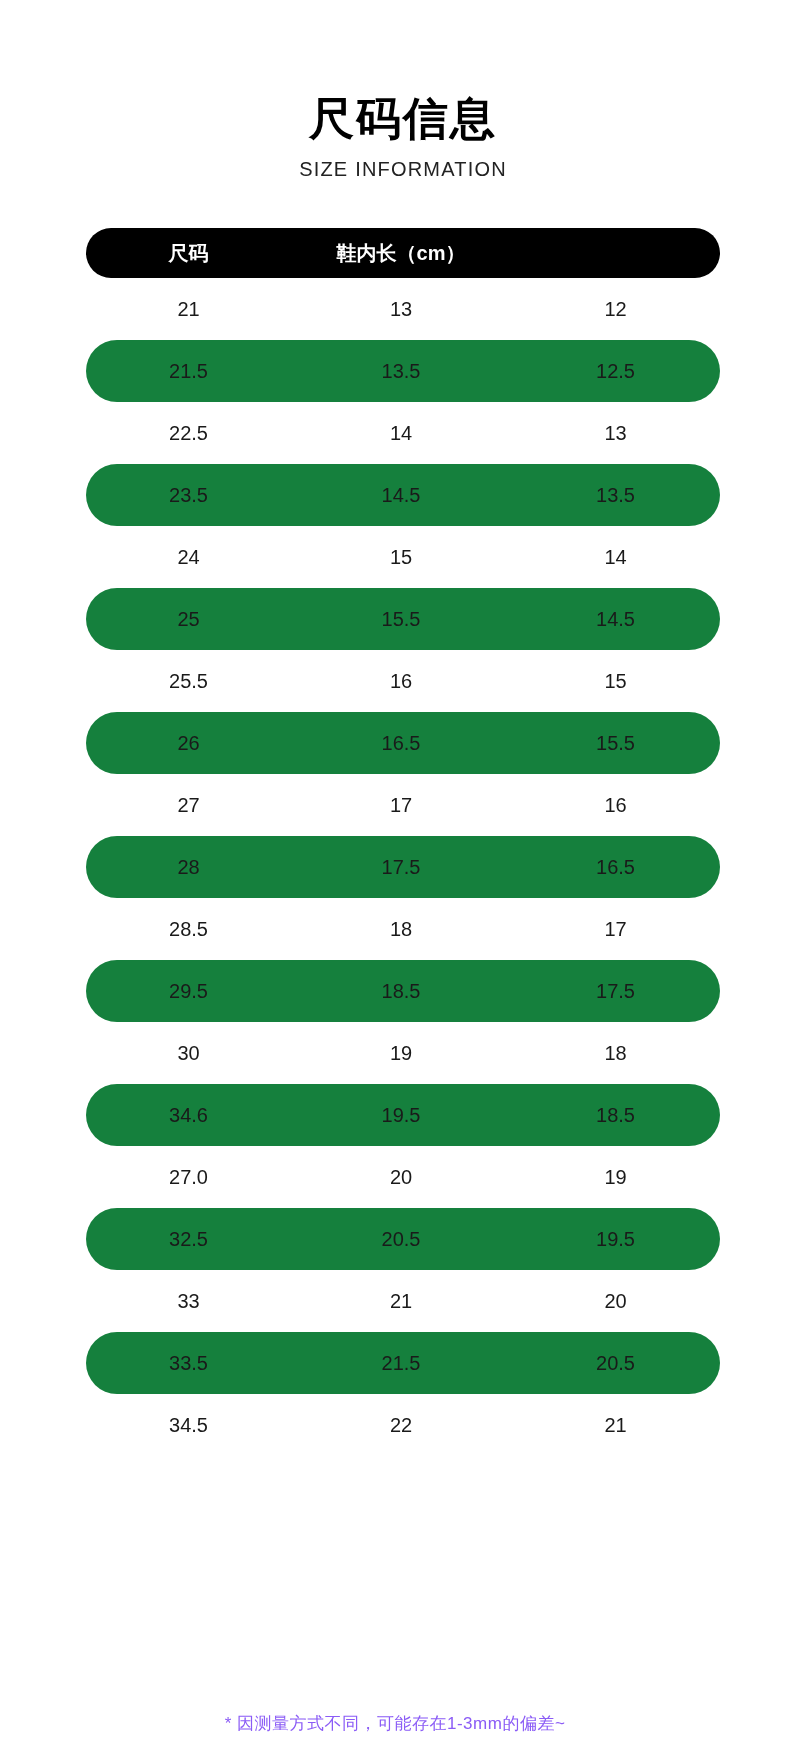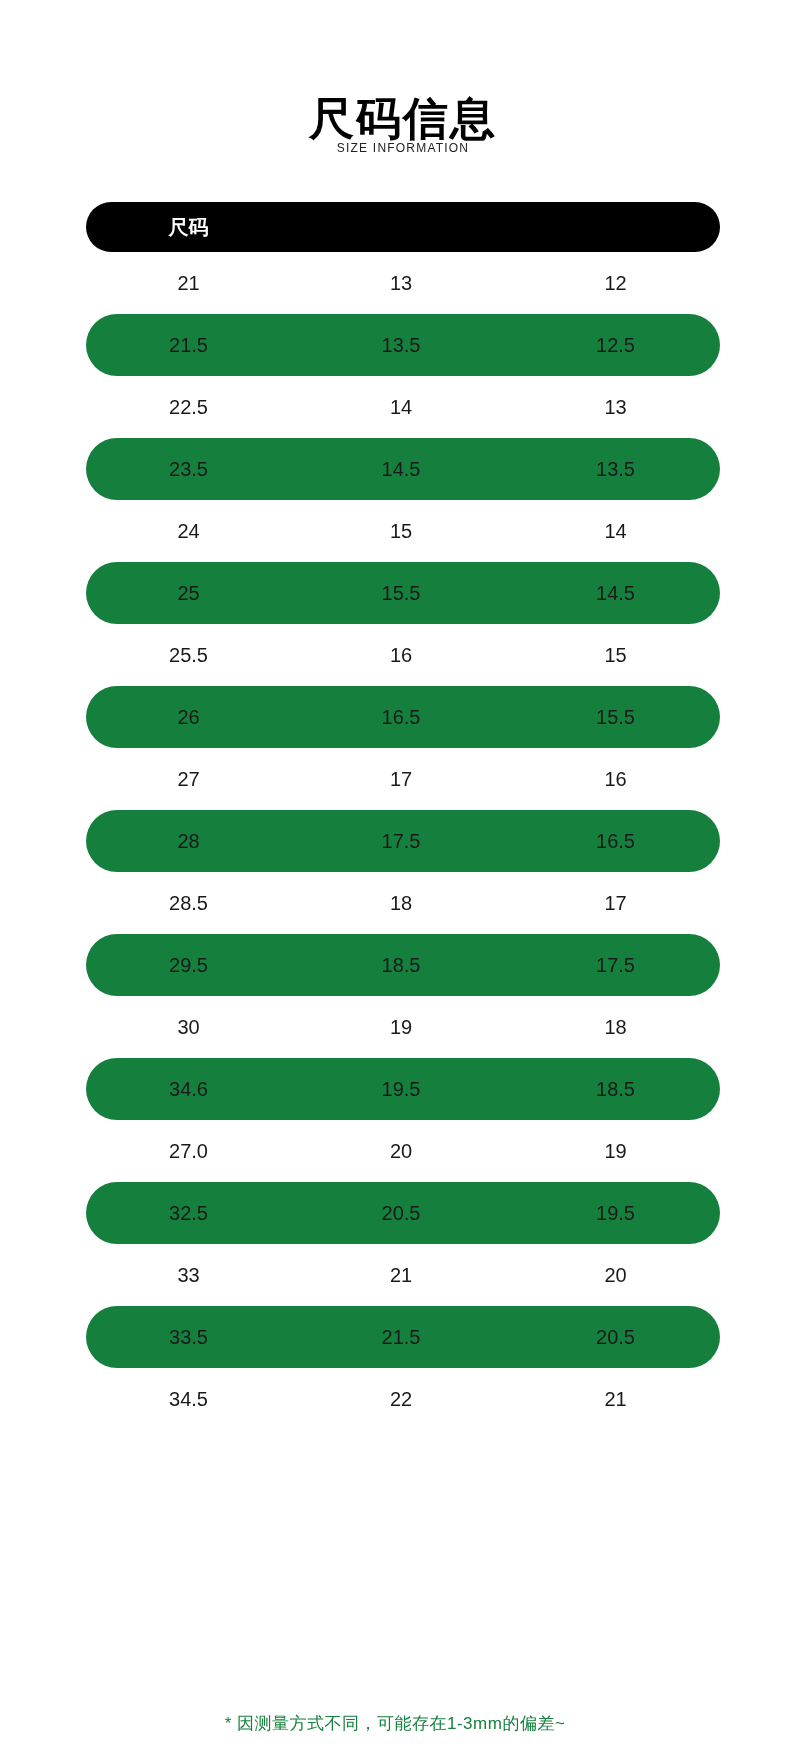--- a/index.html
+++ b/index.html
@@ -29,21 +29,22 @@
   }
   .title {
     font-size: 45px;
     font-weight: 700;
     letter-spacing: 2px;
     line-height: 1.0;
     color: #000000;
     margin: 0;
   }
   .subtitle {
-    font-size: 12px;
+    margin-top: 17px;
+    font-size: 20px;
     font-weight: 400;
     letter-spacing: 1.2px;
     color: #222222;
   }
 
   
   .table {
     margin: 47px auto 0 auto;
     width: 634px;
   }
@@ -77,37 +78,38 @@
   .col-foot   { width: 209px; }
 
   
   .footnote {
     position: absolute;
     left: 0;
     right: 0;
     bottom: 24px;
     text-align: center;
     font-size: 17px;
-    color: #15803d;
+    color: #8b5cf6;
     letter-spacing: 0.5px;
   }
 </style>
 </head>
 <body>
 
 <div class="page">
 
   <div class="header">
     <h1 class="title">尺码信息</h1>
     <div class="subtitle">SIZE INFORMATION</div>
   </div>
 
   <div class="table">
     <div class="row header-row">
       <div class="cell col-size">尺码</div>
+      <div class="cell col-inner">鞋内长（cm）</div>
     </div>
     <div id="table-body">
         <div class="row">
           <div class="cell col-size">21</div>
           <div class="cell col-inner">13</div>
           <div class="cell col-foot">12</div>
         </div>
         <div class="row alt">
           <div class="cell col-size">21.5</div>
           <div class="cell col-inner">13.5</div>

